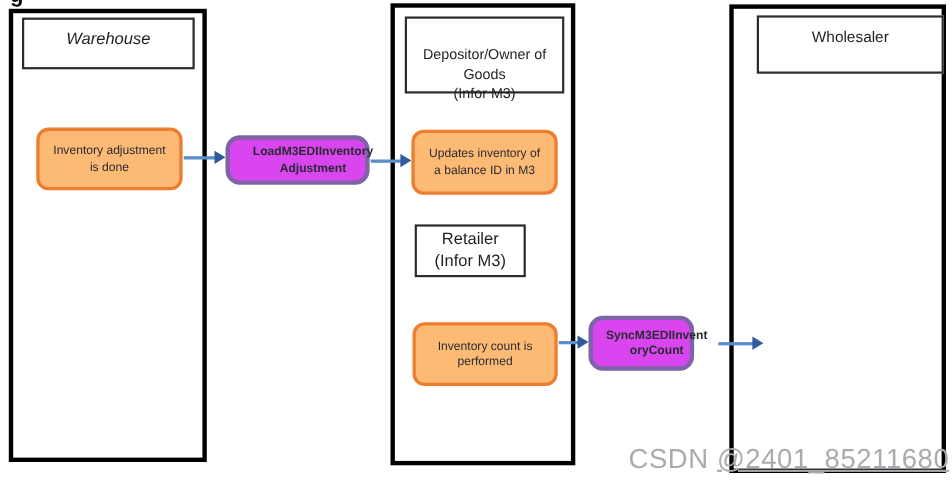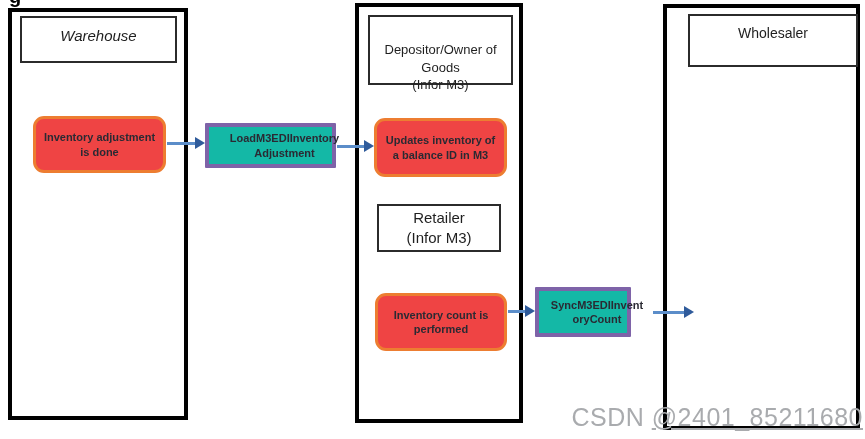--- a/index.html
+++ b/index.html
@@ -22,29 +22,29 @@
   .hdr{
     position:absolute;border:2px solid #2b2b2b;background:#fff;
     box-sizing:border-box;z-index:2;
     display:flex;justify-content:center;align-items:flex-start;
     text-align:center;
   }
   .hdr .hdr-label{display:block;line-height:1.35;}
 
   
   .task{
-    position:absolute;border:3px solid #ED7D31;border-radius:11px;background:#ef4444;
+    position:absolute;border:3px solid #ED7D31;border-radius:11px;background:#fdba74;
     box-sizing:border-box;z-index:2;
     display:flex;justify-content:center;align-items:center;text-align:center;
-    font-size:11px;font-weight:bold;line-height:1.3;color:#2a2a33;
+    font-size:11px;font-weight:normal;line-height:1.3;color:#2a2a33;
   }
 
   
   .api{
-    position:absolute;border:4px solid #7E63A8;border-radius:1px;background:#14b8a6;
+    position:absolute;border:4px solid #7E63A8;border-radius:13px;background:#d946ef;
     box-sizing:border-box;z-index:2;
     display:flex;justify-content:center;align-items:center;text-align:center;
     font-size:11px;font-weight:bold;line-height:1.3;color:#2a2a33;padding-left:28px;
   }
 
   
   .arrow{position:absolute;height:12px;z-index:3;}
   .arrow .shaft{
     position:absolute;left:0;right:7px;top:5px;height:2.5px;background:#5B8DC9;
   }
@@ -85,21 +85,21 @@
   <div class="hdr" style="left:368px;top:15px;width:145px;height:70px;font-size:13px;padding-top:24px;">
     <span class="hdr-label pre">Depositor/Owner of
 Goods
 (Infor M3)</span>
   </div>
 
   <div class="hdr" style="left:673px;top:14px;width:170px;height:53px;font-size:14px;padding-top:8px;margin-left:15px;">
     <span class="hdr-label pre">Wholesaler</span>
   </div>
 
-  <div class="hdr" style="left:377px;top:204px;width:124px;height:48px;font-size:15px;align-items:center;">
+  <div class="hdr" style="left:377px;top:204px;width:101px;height:48px;font-size:15px;align-items:center;">
     <span class="hdr-label pre">Retailer
 (Infor M3)</span>
   </div>
 
   <div class="task pre" style="left:33px;top:116px;width:133px;height:57px;">Inventory adjustment
 is done</div>
 
   <div class="task pre" style="left:374px;top:118px;width:133px;height:59px;">Updates inventory of
 a balance ID in M3</div>
 

